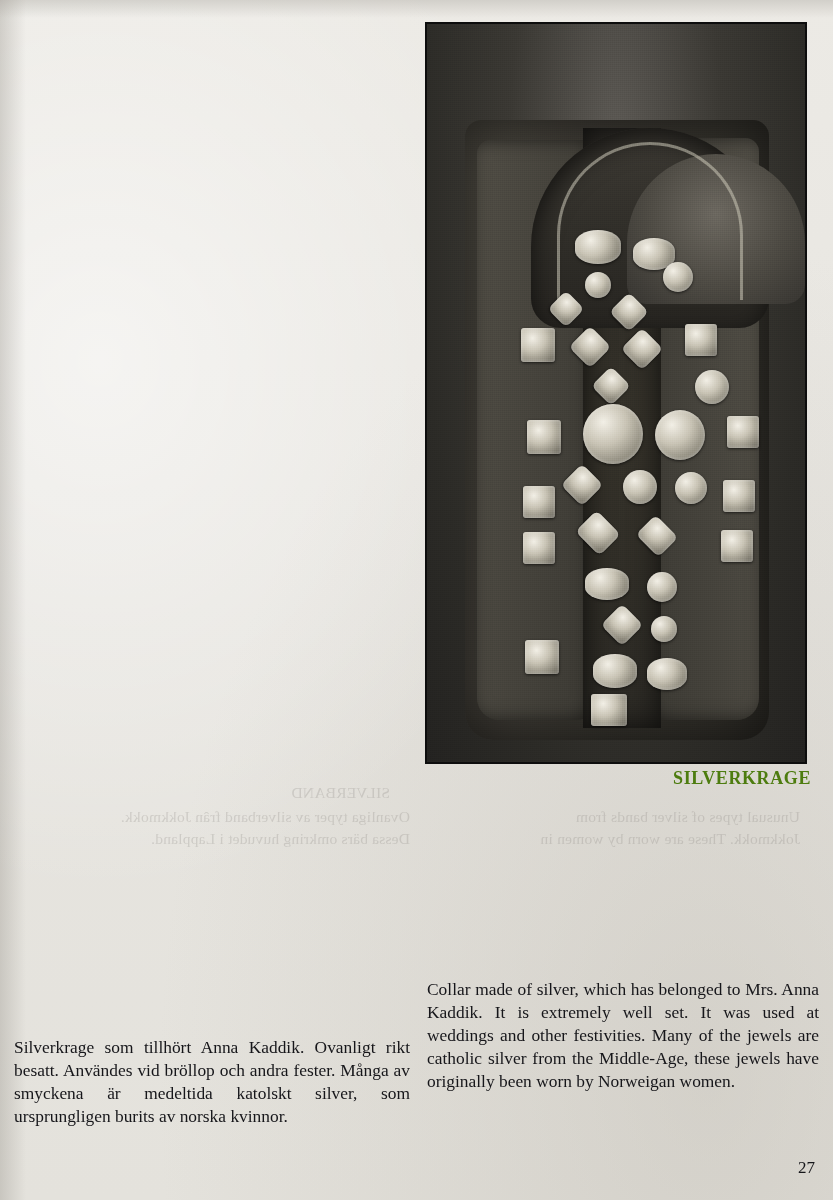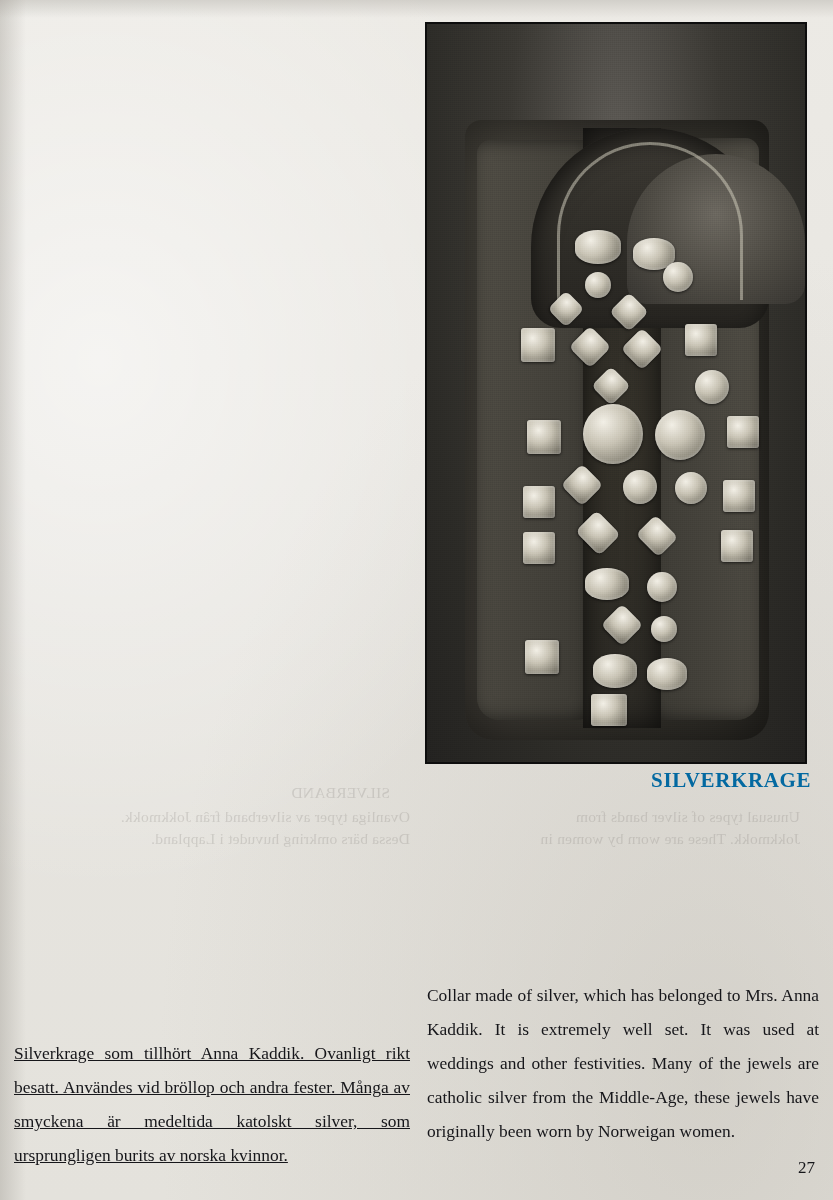--- a/index.html
+++ b/index.html
@@ -159,39 +159,38 @@
   .j-sq { border-radius: 3px; }
   .j-oval { border-radius: 50% / 40%; }
 
   
   .photo-caption {
     position: absolute;
     right: 22px;
     top: 768px;
     font-family: "Liberation Serif", serif;
     font-weight: bold;
-    font-size: 21px;
+    font-size: 18px;
     letter-spacing: 0.6px;
-    color: #0369a1;
+    color: #4d7c0f;
   }
 
   .col {
     position: absolute;
     font-family: "Liberation Serif", serif;
     font-size: 17.4px;
-    line-height: 34px;
+    line-height: 23px;
     color: #16161a;
     text-align: justify;
     text-justify: inter-word;
   }
   .col-left {
     left: 14px;
     top: 1036px;
     width: 396px;
-    text-decoration: underline;
   }
   .col-right {
     left: 427px;
     top: 978px;
     width: 392px;
   }
 
   .page-number {
     position: absolute;
     right: 18px;

